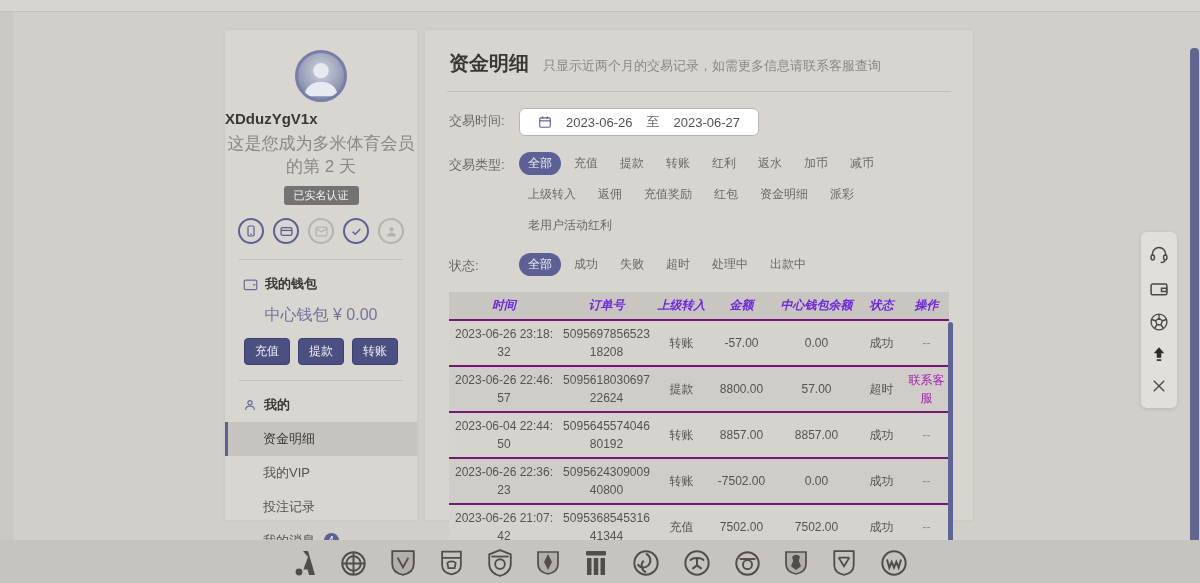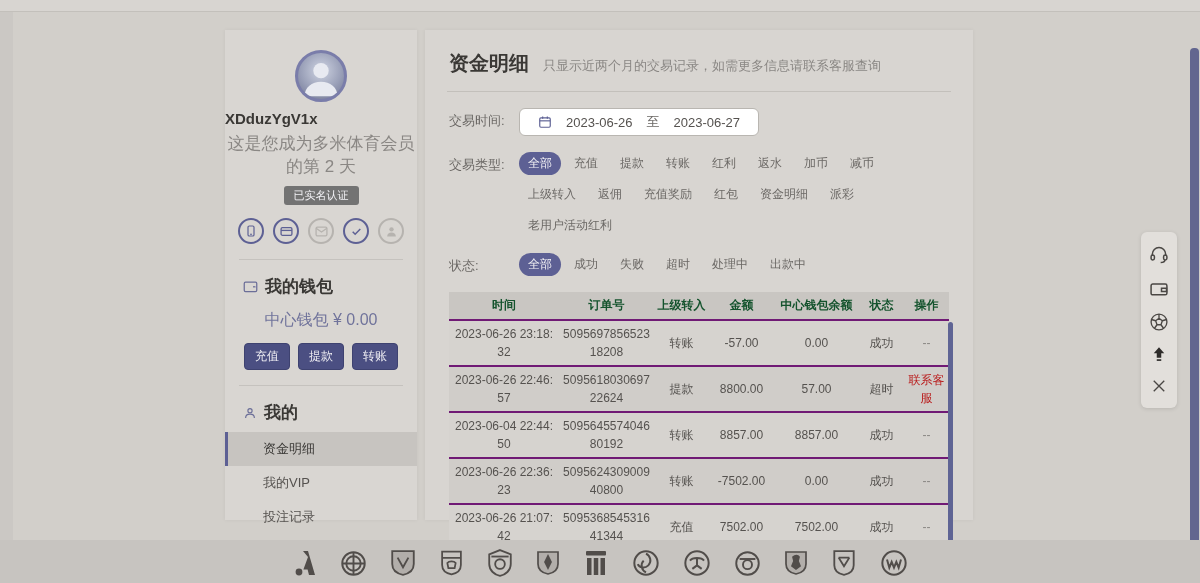--- a/index.html
+++ b/index.html
@@ -22,21 +22,21 @@
   .avatar svg { position:absolute; left:50%; top:54%; transform:translate(-50%,-50%); }
   .profile-name { font-size:15px; font-weight:bold; color:#3a3835; margin-top:8px; }
   .profile-note { text-align:center; font-size:17px; color:#8a8784; margin-top:5px; }
   .verify-badge { display:block; width:max-content; margin:8px auto 0; background:#737373; color:#f2f1f5;
     font-size:11px; padding:2px 10px; border-radius:3px; }
   .vicons { display:flex; justify-content:center; gap:9px; margin-top:13px; }
   .vicon { width:26px; height:26px; border-radius:50%; border:2px solid #5d6094; color:#5d6094;
     display:flex; align-items:center; justify-content:center; }
   .vicon.off { border-color:#b6b3af; color:#b6b3af; }
   .divider { height:1px; background:#c5c2be; margin:15px 14px; }
-  .section-head { display:flex; align-items:center; gap:7px; font-size:17px; font-weight:bold;
+  .section-head { display:flex; align-items:center; gap:7px; font-size:13px; font-weight:bold;
     color:#3a3835; padding:0 18px; }
   .section-head .sico { color:#6b6e98; display:flex; }
   .wallet-balance { text-align:center; font-size:16px; color:#70739b; margin:12px 0 12px; }
   .wallet-btns { display:flex; justify-content:center; gap:8px; }
   .wbtn { background:#4b4f82; color:#f1f0f4; border:1px solid #3e4270; font-size:12px;
     padding:4px 10px; border-radius:4px; cursor:pointer; }
   .menu-item { position:relative; font-size:13px; color:#55524f; padding:8px 0 8px 38px; cursor:pointer; }
   .menu-item.active { background:#c7c4c0; color:#3a3835; }
   .menu-item.active::before { content:""; position:absolute; left:0; top:0; bottom:0; width:3px; background:#5d6094; }
   .msg-badge { display:inline-flex; align-items:center; justify-content:center; width:15px; height:15px;
@@ -56,30 +56,30 @@
   .date-box .cal { color:#5d6094; display:flex; }
   .date-val { font-size:13px; color:#55524f; }
   .date-sep { font-size:13px; color:#6b6865; }
   .pills { display:flex; flex-wrap:wrap; align-items:center; row-gap:8px; column-gap:4px; max-width:452px; }
   .pill { font-size:12px; color:#6b6865; padding:3px 9px; border-radius:12px; cursor:pointer; white-space:nowrap; }
   .pill.active { background:#5d6094; color:#f2f1f5; }
 
   
   .table-wrap { position:relative; margin-top:16px; }
   table { width:100%; border-collapse:collapse; table-layout:fixed; }
-  th { background:#c9c6c2; font-size:12px; font-weight:bold; color:#14532d; height:28px; }
+  th { background:#c9c6c2; font-size:12px; font-weight:bold; color:#6d28d9; height:28px;font-style:italic; }
   td { font-size:12px; color:#55524f; text-align:center; height:44px; padding:4px 3px;
     word-break:break-all; line-height:1.5; }
   tr.r-odd  td { background:#d6d3cf; }
   tr.r-even td { background:#d0cdc9; }
   tbody tr { border-top:2px solid #701a75;margin-left:13px; }
   .c-time{width:22%;} .c-order{width:19%;} .c-type{width:11%;} .c-amt{width:13%;}
   .c-bal{width:17%;} .c-st{width:9%;} .c-act{width:9%;}
   td.act-dash { color:#8a8784; }
-  td.act-link { color:#b91c1c; cursor:pointer; }
+  td.act-link { color:#a21caf; cursor:pointer; }
   .tbl-scrollbar { position:absolute; right:-4px; top:30px; bottom:4px; width:5px;
     border-radius:3px; background:#5f6494; }
 
   
   .float-bar { position:absolute; left:1141px; top:232px; width:36px; height:176px;
     background:#e2dfdb; border-radius:6px; box-shadow:0 1px 4px rgba(0,0,0,.12);
     display:flex; flex-direction:column; align-items:center; justify-content:space-evenly; }
   .fb-icon { color:#4a4744; display:flex; cursor:pointer; }
 
   

